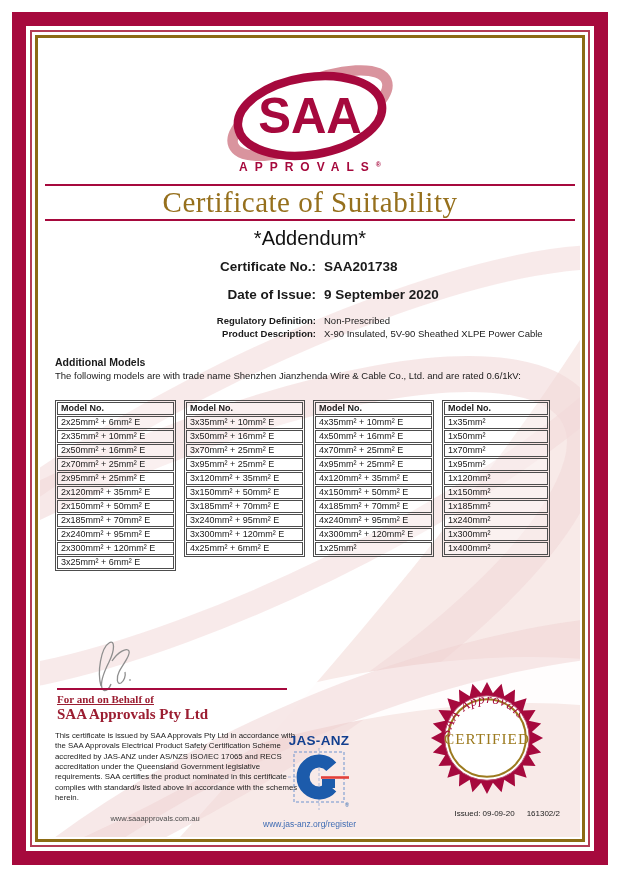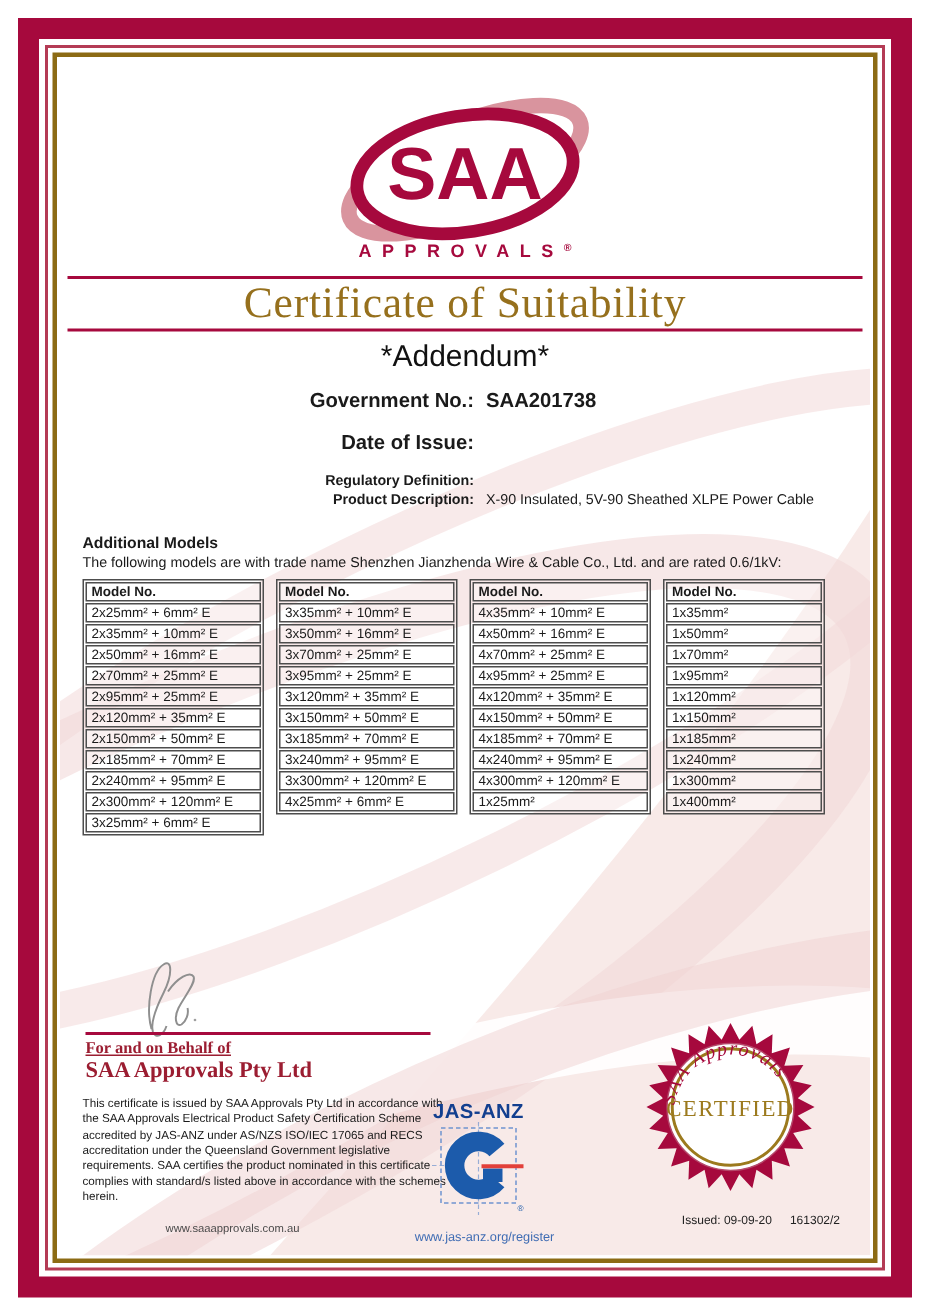--- a/index.html
+++ b/index.html
@@ -32,42 +32,42 @@
   .drow{display:grid;grid-template-columns:276px 1fr;column-gap:8px;}
   .drow .lbl{text-align:right;font-weight:bold;}
   .drow.big{font-size:13.5px;margin-bottom:13px;}
   .drow.big .val{font-weight:bold;}
   .drow.small{font-size:9.5px;margin-bottom:2px;}
   .drow.small .val{font-weight:normal;}
   
   .models{position:absolute;left:55px;top:356px;width:510px;}
   .models-heading{font-weight:bold;font-size:10.5px;}
   .models-intro{font-size:9.5px;margin-top:2px;}
-  .tables{display:flex;gap:8px;margin-top:5px;align-items:flex-start;}
+  .tables{display:flex;gap:8px;margin-top:19px;align-items:flex-start;}
   .mtable{border:1px solid #4d4d4d;padding:1px;display:flex;flex-direction:column;gap:1px;}
   .t0{width:117px;}.t1{width:117px;}.t2{width:117px;}.t3{width:104px;}
   .mcell{border:1px solid #4d4d4d;font-size:9px;line-height:11px;height:11px;
          padding:0 2px 0 3px;background:rgba(255,255,255,.35);white-space:nowrap;overflow:hidden;}
   .mhead{font-weight:bold;}
   
   .sigblock{position:absolute;left:55px;top:640px;width:240px;}
   .sig-svg{position:absolute;left:28px;top:-2px;}
   .sig-line{position:absolute;left:2px;top:48px;width:230px;height:2px;background:#a6093d;}
   .sig-behalf{position:absolute;left:2px;top:53px;font-family:"Liberation Serif",serif;
               font-weight:bold;font-size:11px;color:#9b1d31;text-decoration:underline;}
   .sig-company{position:absolute;left:2px;top:66px;font-family:"Liberation Serif",serif;
                font-weight:bold;font-size:15px;color:#9b1d31;}
   
   .legal{position:absolute;left:55px;top:731px;width:252px;font-size:7.8px;line-height:1.33;color:#1a1a1a;}
   .legal .verify{margin-top:8px;}
   .saa-url{position:absolute;left:75px;top:814px;width:160px;text-align:center;font-size:7.5px;color:#4a4a4a;}
   
   .jasanz{position:absolute;left:283px;top:733px;width:72px;text-align:center;}
   .jasanz-name{font-weight:bold;font-size:13.5px;color:#123f8f;letter-spacing:.3px;text-align:center;}
-  .jasanz-url{position:absolute;left:263px;top:819px;width:120px;text-align:center;
+  .jasanz-url{position:absolute;left:263px;top:819px;width:120px;
               font-size:8.5px;color:#3f6cb3;}
   
   .seal{position:absolute;left:428px;top:679px;}
   
   .issued{position:absolute;left:420px;top:809px;width:140px;text-align:right;font-size:8px;color:#222;}
   .issued .ref{margin-left:12px;}
 </style>
 </head>
 <body>
 
@@ -98,28 +98,30 @@
     </div>
     <div class="approvals-line"><span>APPROVALS</span><span class="reg">®</span></div>
 
     <div class="title-line" style="top:184px"></div>
     <div class="cert-title">Certificate of Suitability</div>
     <div class="title-line" style="top:219px"></div>
     <div class="addendum">*Addendum*</div>
 
     <div class="details">
       <div class="drow big">
-        <span class="lbl">Government No.:</span>
+        <span class="lbl">Certificate No.:</span>
         <span class="val">SAA201738</span>
       </div>
       <div class="drow big">
         <span class="lbl">Date of Issue:</span>
+        <span class="val">9 September 2020</span>
       </div>
       <div class="drow small">
         <span class="lbl">Regulatory Definition:</span>
+        <span class="val">Non-Prescribed</span>
       </div>
       <div class="drow small">
         <span class="lbl">Product Description:</span>
         <span class="val">X-90 Insulated, 5V-90 Sheathed XLPE Power Cable</span>
       </div>
     </div>
 
     <div class="models">
       <div class="models-heading">Additional Models</div>
       <div class="models-intro">The following models are with trade name Shenzhen Jianzhenda Wire &amp; Cable Co., Ltd. and are rated 0.6/1kV:</div>

